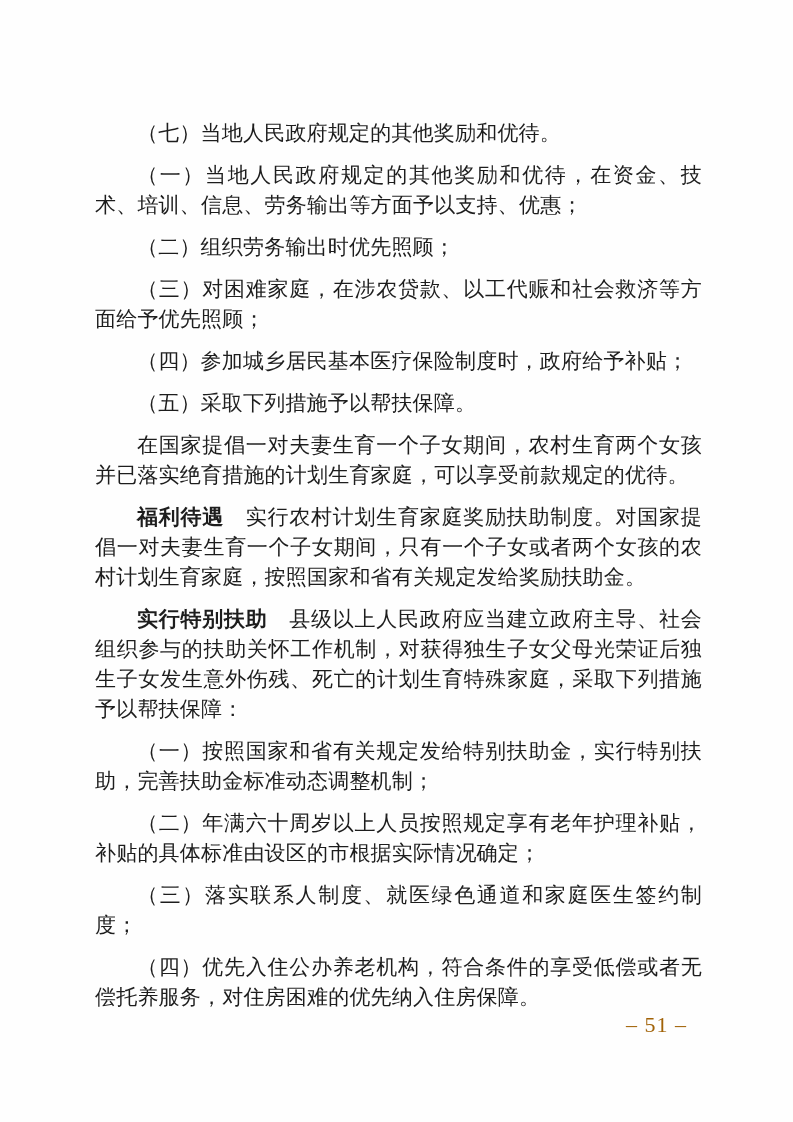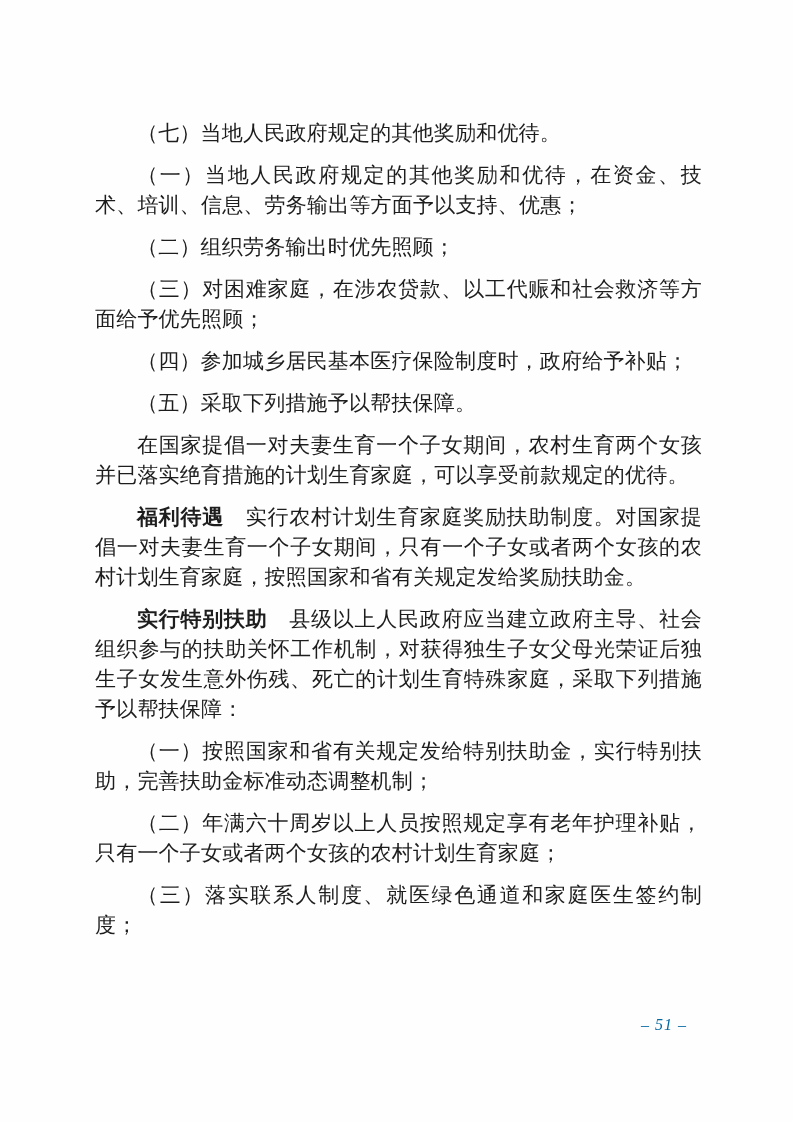--- a/index.html
+++ b/index.html
@@ -36,25 +36,24 @@
   }
   
   .term:not(:empty)::after {
     content: "\3000";
     font-weight: 400;
   }
   .footer {
     position: absolute;
     top: 1014px;
     right: 106px;
-    font-size: 16px;
+    font-size: 22px;
     line-height: 22px;
     letter-spacing: 1px;
-    color: #0369a1;
-    font-style: italic;
+    color: #a16207;
   }
 </style>
 </head>
 <body>
 
 <div class="page">
   <div class="content">
 
     <p class="para"><b class="term"></b><span>（七）当地人民政府规定的其他奖励和优待。</span></p>
 
@@ -71,23 +70,24 @@
     <p class="para"><b class="term"></b><span>（五）采取下列措施予以帮扶保障。</span></p>
 
     <p class="para"><b class="term"></b><span>在国家提倡一对夫妻生育一个子女期间，农村生育两个女孩并已落实绝育措施的计划生育家庭，可以享受前款规定的优待。</span></p>
 
     <p class="para"><b class="term">福利待遇</b><span>实行农村计划生育家庭奖励扶助制度。对国家提倡一对夫妻生育一个子女期间，只有一个子女或者两个女孩的农村计划生育家庭，按照国家和省有关规定发给奖励扶助金。</span></p>
 
     <p class="para"><b class="term">实行特别扶助</b><span>县级以上人民政府应当建立政府主导、社会组织参与的扶助关怀工作机制，对获得独生子女父母光荣证后独生子女发生意外伤残、死亡的计划生育特殊家庭，采取下列措施予以帮扶保障：</span></p>
 
     <p class="para"><b class="term"></b><span>（一）按照国家和省有关规定发给特别扶助金，实行特别扶助，完善扶助金标准动态调整机制；</span></p>
 
-    <p class="para"><b class="term"></b><span>（二）年满六十周岁以上人员按照规定享有老年护理补贴，只有一个子女或者两个女孩的农村计划生育家庭；</span></p>
+    <p class="para"><b class="term"></b><span>（二）年满六十周岁以上人员按照规定享有老年护理补贴，补贴的具体标准由设区的市根据实际情况确定；</span></p>
 
     <p class="para"><b class="term"></b><span>（三）落实联系人制度、就医绿色通道和家庭医生签约制度；</span></p>
 
+    <p class="para"><b class="term"></b><span>（四）优先入住公办养老机构，符合条件的享受低偿或者无偿托养服务，对住房困难的优先纳入住房保障。</span></p>
 
 
 
   </div>
 
   <div class="footer">– 51 –</div>
 </div>
 
 </body></html>

